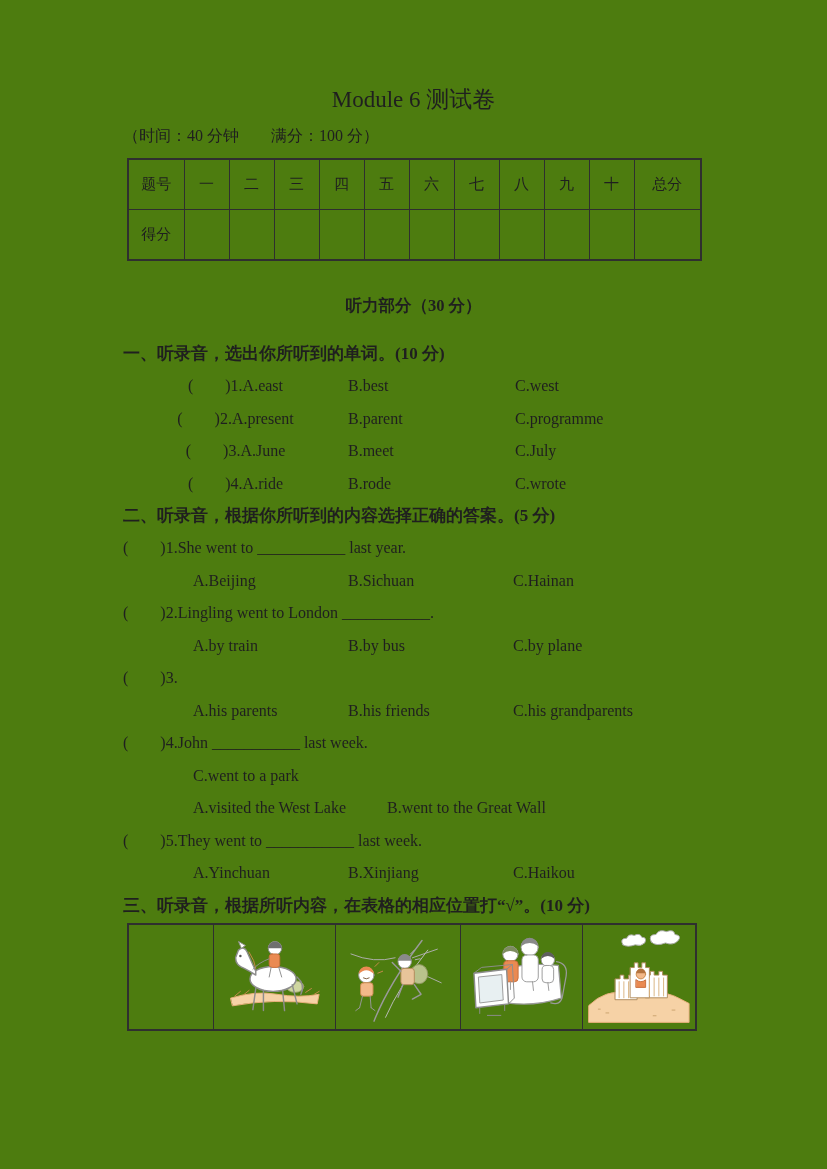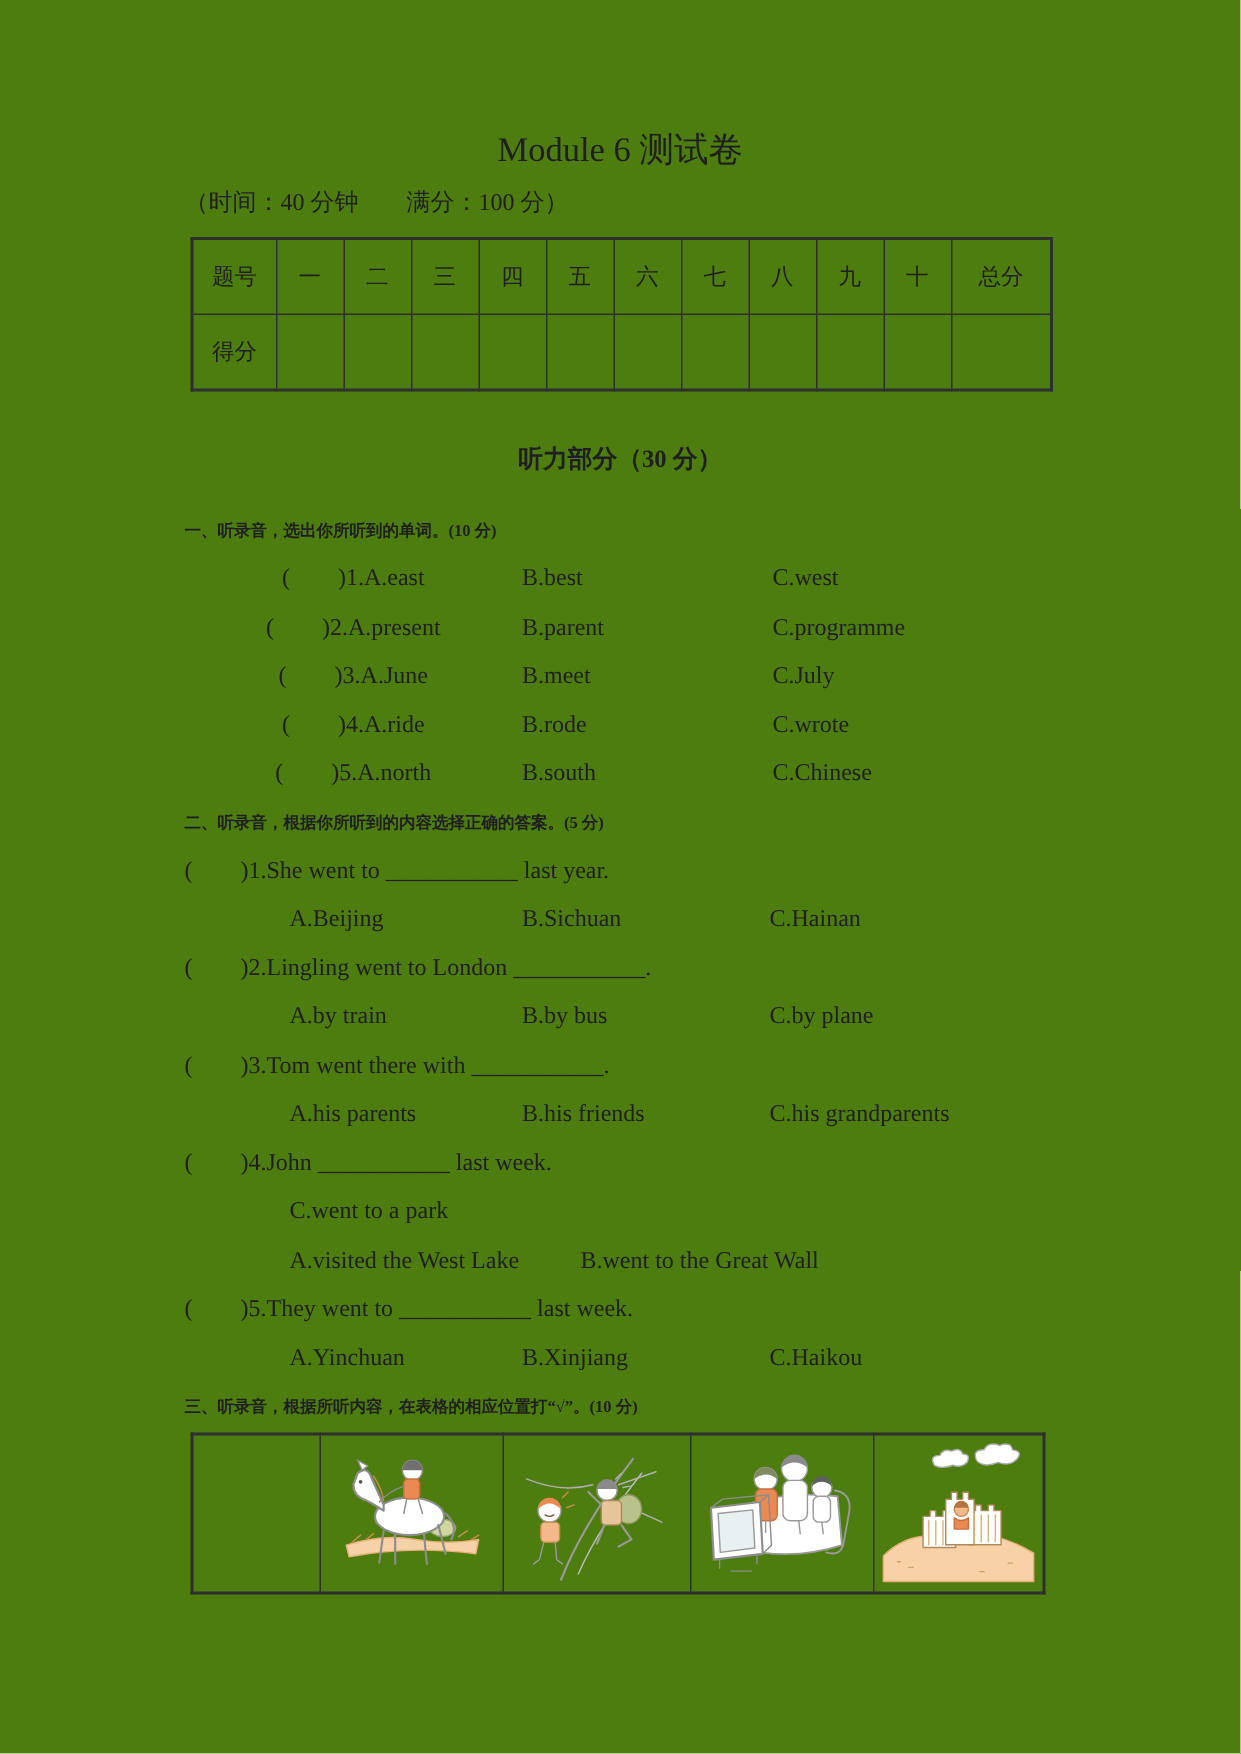--- a/index.html
+++ b/index.html
@@ -11,21 +11,21 @@
   .page { position:relative; width:827px; height:1169px; overflow:hidden; background:#4d7c0f; }
 
   .doc-title { padding-top:84px; text-align:center; font-size:23px; line-height:31px; }
   .doc-meta  { margin:10px 0 0 123px; width:577px; font-size:16px; line-height:22px; }
 
   table.score { margin:11px 0 0 127px; border-collapse:collapse; table-layout:fixed; border:2px solid #2f2f2f; }
   table.score td { border:1px solid #2f2f2f; height:49px; text-align:center; font-size:15px; padding:0 2px; overflow:hidden; }
   table.score td.lbl { text-align:center; }
 
   .part-heading { margin-top:34px; text-align:center; font-weight:bold; font-size:16.5px; line-height:22px; }
-  .sec-heading  { margin-left:123px; font-weight:bold; font-size:11px; line-height:22px; }
+  .sec-heading  { margin-left:123px; font-weight:bold; font-size:17px; line-height:22px; }
   .mt26 { margin-top:26px; } .mt5 { margin-top:5px; }
 
   .qblock { margin-top:5px; }
   .row  { height:32.5px; display:flex; align-items:center; white-space:pre; margin-left:123px; }
   .row .colA { width:225px;text-align:center; } .row .colB { width:167px; } .row .colC { flex:1; }
   .orow { height:32.5px; display:flex; align-items:center; white-space:pre; margin-left:193px; }
   .orow .oA { width:155px; } .orow .oB { width:165px; } .orow .oC { flex:1; }
   .orow .oA4 { width:194px; }
 
   table.pics { margin:6px 0 0 127px; border-collapse:collapse; table-layout:fixed; border:2px solid #2f2f2f; }
@@ -104,25 +104,20 @@
     <div class="row">
       <span class="colA"><span>(        )3.</span><span>A.June</span></span>
       <span class="colB">B.meet</span>
       <span class="colC">C.July</span>
     </div>
     <div class="row">
       <span class="colA"><span>(        )4.</span><span>A.ride</span></span>
       <span class="colB">B.rode</span>
       <span class="colC">C.wrote</span>
     </div>
-    <div class="row">
-      <span class="colA"><span>(        )5.</span><span>A.north</span></span>
-      <span class="colB">B.south</span>
-      <span class="colC">C.Chinese</span>
-    </div>
   </div>
 
   <div class="sec-heading mt5">二、听录音，根据你所听到的内容选择正确的答案。(5 分)</div>
   <div class="qblock">
 
     <div class="row">
       <span>(        )1.</span><span>She went to ___________ last year.</span>
     </div>
     <div class="orow">
       <span class="oA">A.Beijing</span>
@@ -133,21 +128,21 @@
     <div class="row">
       <span>(        )2.</span><span>Lingling went to London ___________.</span>
     </div>
     <div class="orow">
       <span class="oA">A.by train</span>
       <span class="oB">B.by bus</span>
       <span class="oC">C.by plane</span>
     </div>
 
     <div class="row">
-      <span>(        )3.</span><span>Tom went there with ___________.</span>
+      <span>(        )3.</span>
     </div>
     <div class="orow">
       <span class="oA">A.his parents</span>
       <span class="oB">B.his friends</span>
       <span class="oC">C.his grandparents</span>
     </div>
 
     <div class="row">
       <span>(        )4.</span><span>John ___________ last week.</span>
     </div>

